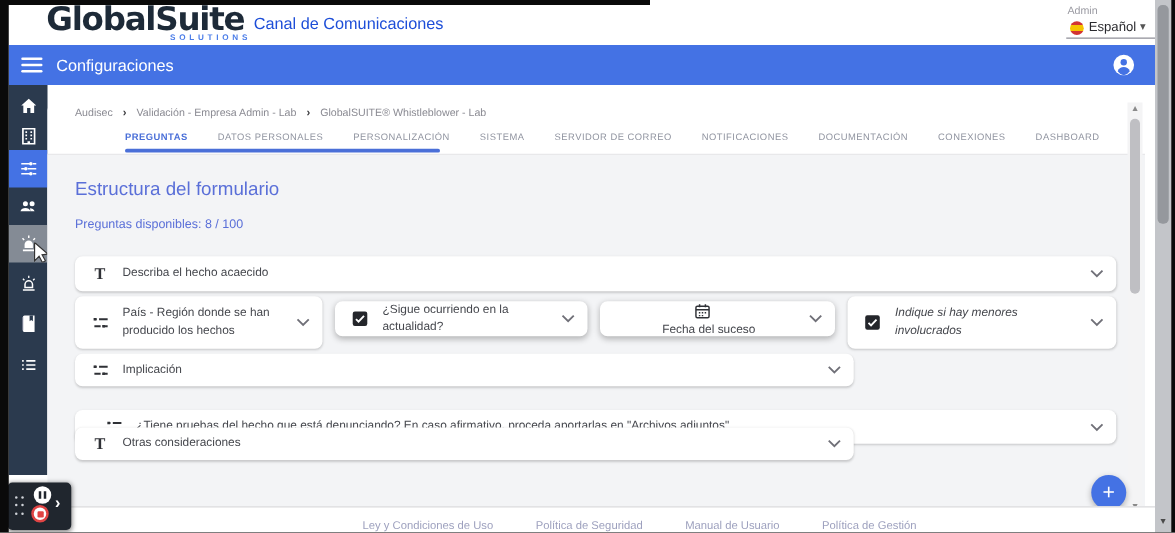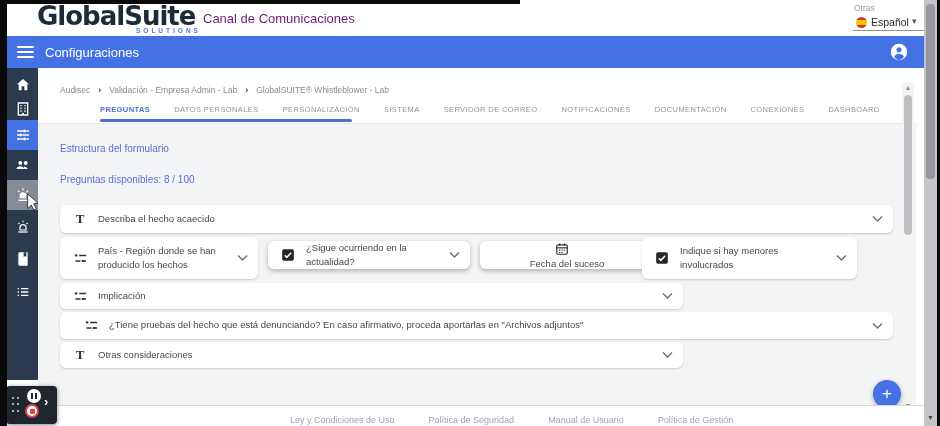--- a/index.html
+++ b/index.html
@@ -11,21 +11,21 @@
   .frame-top{position:absolute;left:0;top:0;width:520px;height:4px;background:#0a0a0a;}
   .frame-right{position:absolute;left:937px;top:0;width:3px;height:426px;background:#0a0a0a;}
   .outer-scrollbar{position:absolute;left:924px;top:0;width:13px;height:426px;background:#c3c5c9;}
   .outer-thumb{position:absolute;left:2px;top:4px;width:9px;height:175px;background:#95989d;border-radius:4px;}
   .outer-arrow{position:absolute;left:3px;width:7px;height:7px;color:#4a4a4a;font-size:7px;line-height:7px;}
 
   
   .header{position:absolute;left:7px;top:0;width:917px;height:36px;background:#fff;}
   .logo-title{position:absolute;left:30px;top:1px;font-family:"DejaVu Sans",sans-serif;font-size:26px;font-weight:800;letter-spacing:-1px;color:#1d2a38;}
   .logo-subtitle{position:absolute;left:129px;top:27px;font-size:6.5px;font-weight:700;letter-spacing:3px;color:#4a7ce8;}
-  .app-title{position:absolute;left:196px;top:11px;font-size:13px;color:#701a75;}
+  .app-title{position:absolute;left:196px;top:11px;font-size:13px;color:#1d4ed8;}
   .lang-label{position:absolute;left:847px;top:3px;font-size:8.5px;color:#9a9aa2;}
   .lang-select{position:absolute;left:846px;top:14px;width:72px;height:17px;border-bottom:1px solid #8f8f98;cursor:pointer;}
   .flag{position:absolute;left:3px;top:3px;width:11px;height:11px;border-radius:50%;
         background:linear-gradient(to bottom,#d23333 0 30%,#f5c400 30% 70%,#d23333 70% 100%);}
   .lang-value{position:absolute;left:18px;top:2px;font-size:10.5px;color:#2a2a2e;}
   .lang-caret{position:absolute;left:59px;top:2px;font-size:9px;color:#555;}
 
   
   .navbar{position:absolute;left:7px;top:36px;width:917px;height:32px;background:#4472e4;}
   .hamburger{position:absolute;left:10px;top:10px;width:17px;height:12px;cursor:pointer;}
@@ -45,38 +45,38 @@
   .panel{position:absolute;left:38px;top:80px;width:878px;height:325px;background:#fff;border-radius:8px 8px 0 0;}
   .gray-zone{position:absolute;left:38px;top:124px;width:878px;height:281px;background:#f3f4f6;}
   .breadcrumb{position:absolute;left:60px;top:85px;font-size:8.5px;color:#8a8a92;display:flex;gap:8px;align-items:center;}
   .crumb{cursor:pointer;}
   .crumb-sep{color:#3c3c40;font-weight:700;font-size:9px;}
   .tabs-row{position:absolute;left:100px;top:105px;display:flex;gap:24px;}
   .tab{font-size:7.5px;letter-spacing:.4px;color:#9094a0;cursor:pointer;white-space:nowrap;}
   .tab.active{color:#4a6fd8;font-weight:700;}
   .tab-indicator{position:absolute;left:100px;top:119px;width:252px;height:3px;background:#4a6fd8;border-radius:2px;}
   .tabs-divider{position:absolute;left:38px;top:123px;width:878px;height:1px;background:#e8e8ea;}
-  .section-link{position:absolute;left:60px;top:143px;font-size:10px;color:#5a6fd8;cursor:pointer;}
+  .section-link{position:absolute;left:60px;top:143px;font-size:15px;color:#5a6fd8;cursor:pointer;}
   .counter{position:absolute;left:60px;top:174px;font-size:10px;color:#5a6fd8;}
 
   
   .card{position:absolute;background:#fff;border-radius:6px;box-shadow:0 1px 2px rgba(0,0,0,.18);
         display:flex;align-items:center;padding:0 26px 0 12px;cursor:pointer;}
   .card.lift{box-shadow:0 2px 5px rgba(0,0,0,.28);}
   .card .q-icon{flex:0 0 16px;margin-right:10px;display:flex;align-items:center;justify-content:center;}
   .card .q-label{font-size:9.5px;color:#45474d;line-height:1.5;}
   .card .chev{position:absolute;right:10px;top:50%;transform:translateY(-50%);}
   .t-glyph{font-family:"Liberation Serif",serif;font-size:13px;font-weight:700;color:#2f3136;}
   #r1{left:60px;top:205px;width:833px;height:28px;}
   #r2a{left:60px;top:237px;width:198px;height:42px;}
   #r2b{left:268px;top:241px;width:202px;height:28px;}
   #r2c{left:480px;top:241px;width:188px;height:28px;flex-direction:column;}
-  #r2d{left:642px;top:237px;width:215px;height:42px;}
+  #r2d{left:678px;top:237px;width:215px;height:42px;font-style:italic;}
   #r3{left:60px;top:283px;width:623px;height:26px;}
-  #r4{left:60px;top:312px;width:833px;height:27px;padding-left:23px;}
+  #r4{left:60px;top:328px;width:833px;height:27px;padding-left:23px;}
   #r5{left:60px;top:342px;width:623px;height:26px;}
 
   
   .inner-scrollbar{position:absolute;left:902px;top:82px;width:12px;height:330px;background:#f4f4f5;}
   .inner-thumb{position:absolute;left:2px;top:13px;width:8px;height:140px;background:#bfbfc3;border-radius:4px;cursor:pointer;}
   .inner-arrow{position:absolute;left:2px;width:8px;text-align:center;font-size:7px;line-height:8px;color:#8a8a8a;}
 
   
   .fab{position:absolute;left:873px;top:380px;width:28px;height:28px;border-radius:50%;background:#4472e4;
        color:#fff;font-size:17px;line-height:27px;text-align:center;box-shadow:0 2px 5px rgba(0,0,0,.3);cursor:pointer;}
@@ -99,21 +99,21 @@
 </style>
 </head>
 <body>
 
 <div id="page">
 
   <div class="header">
     <div class="logo-title">GlobalSuite</div>
     <div class="logo-subtitle">SOLUTIONS</div>
     <div class="app-title">Canal de Comunicaciones</div>
-    <div class="lang-label">Otras</div>
+    <div class="lang-label">Admin</div>
     <div class="lang-select">
       <span class="flag"></span>
       <span class="lang-value">Español</span>
       <span class="lang-caret">▾</span>
     </div>
   </div>
 
   <div class="navbar">
     <div class="hamburger">
         <span></span>

